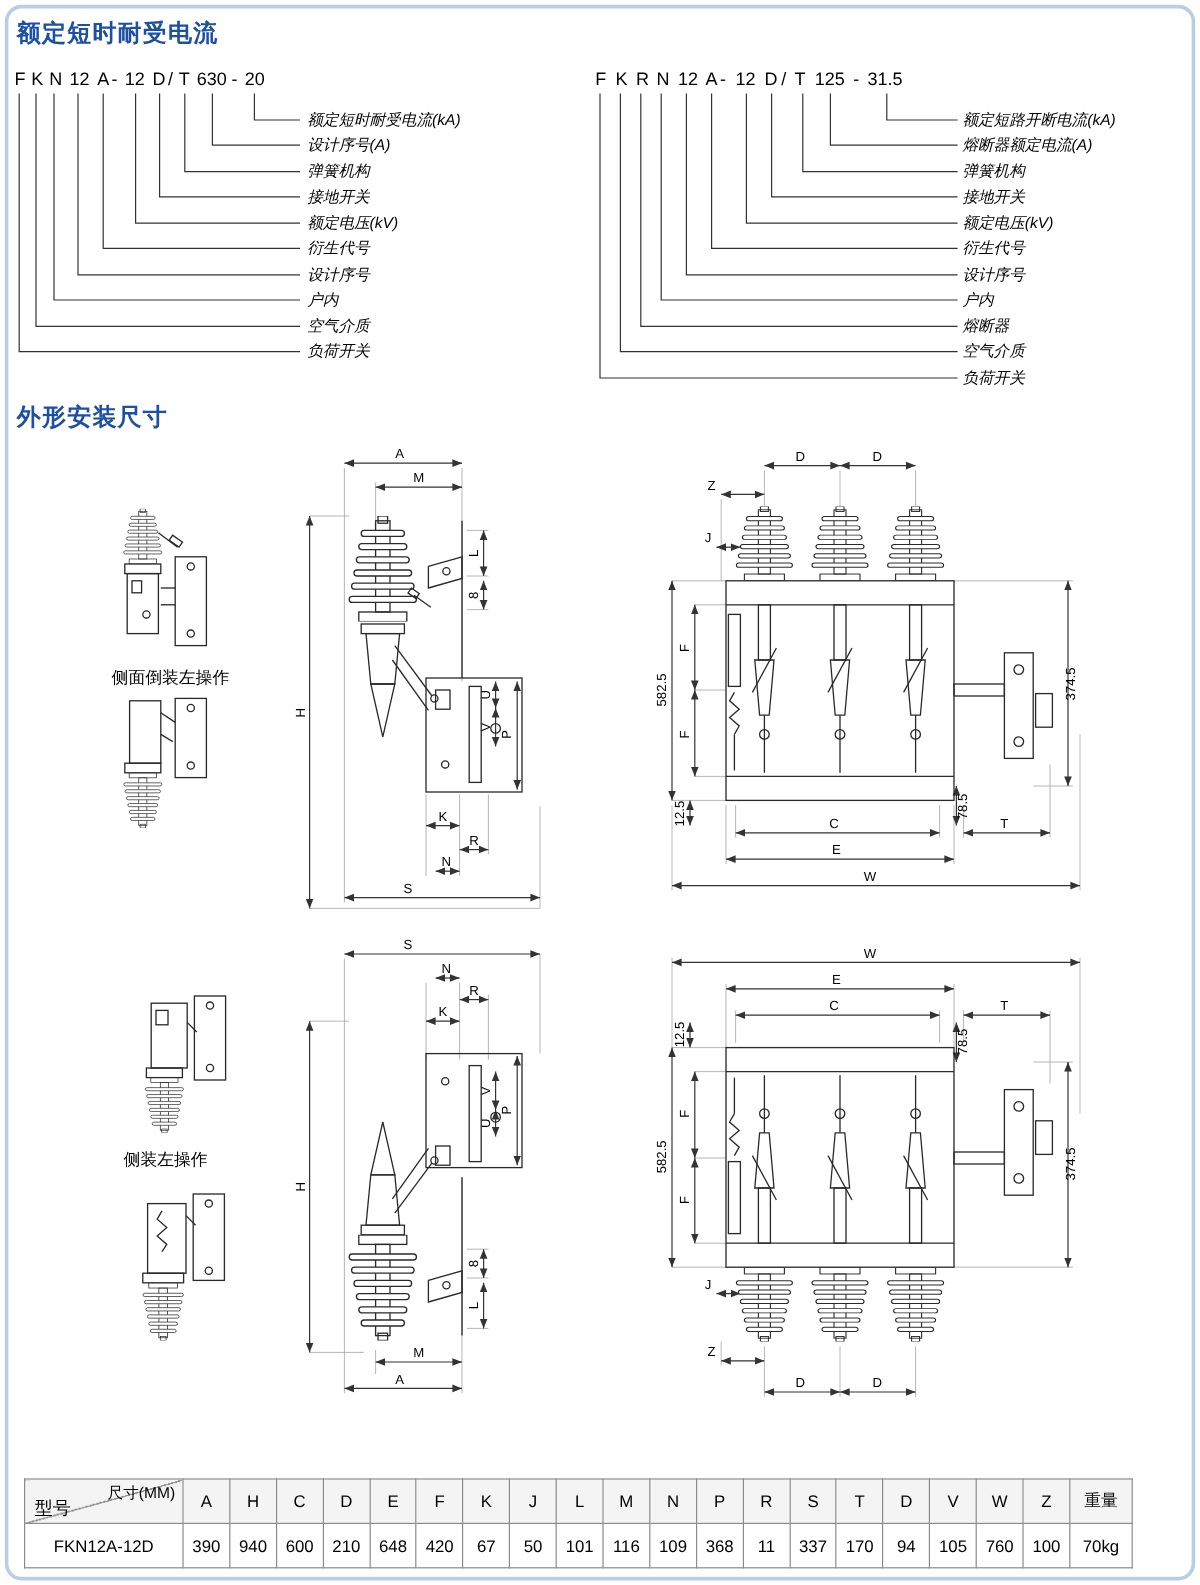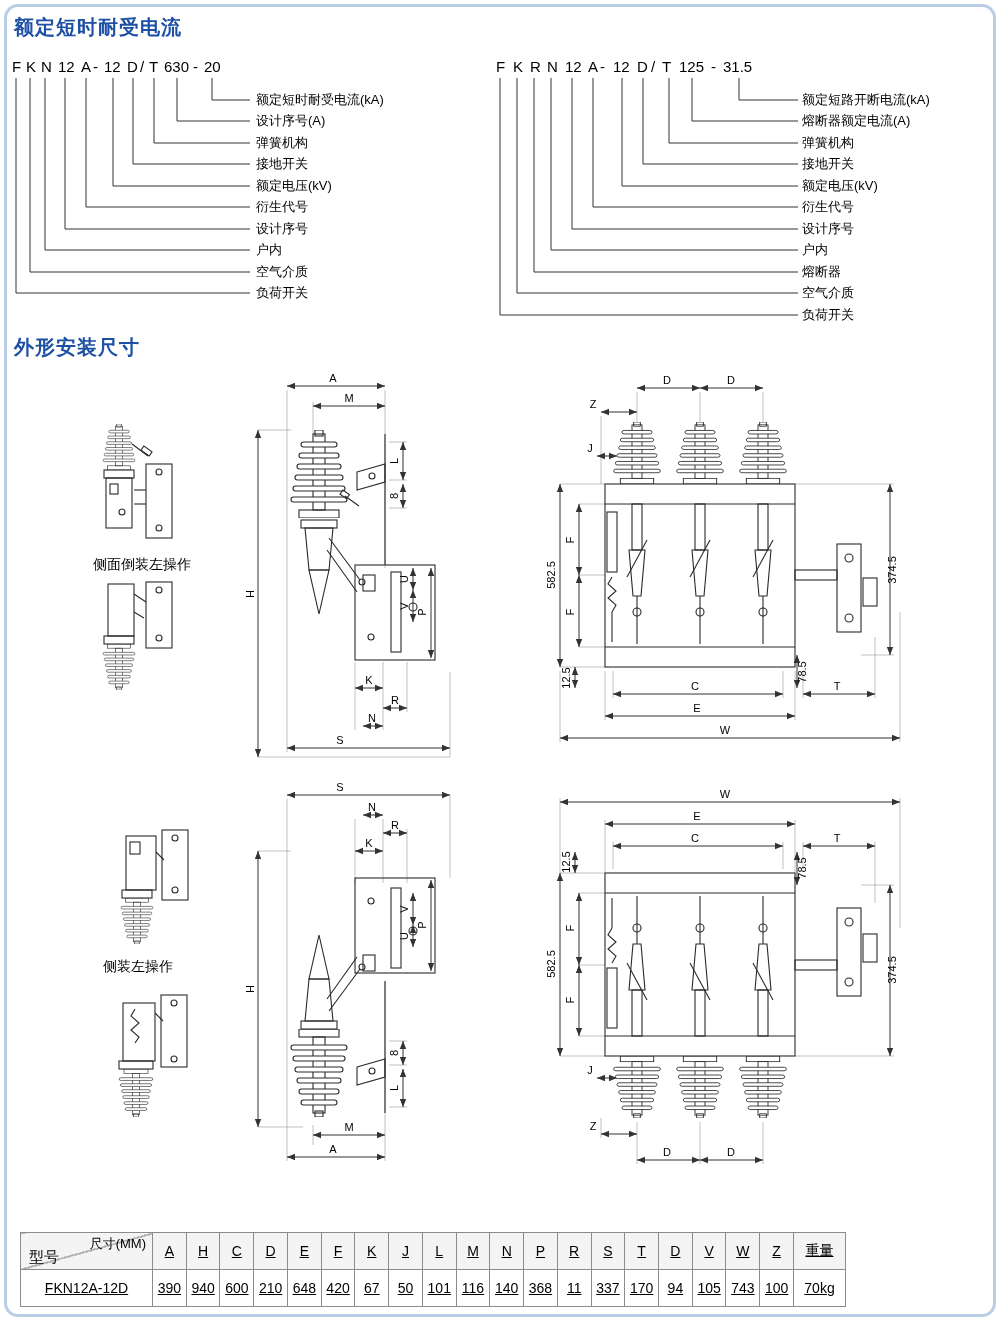--- a/index.html
+++ b/index.html
@@ -4,30 +4,30 @@
 <style>
   * { margin:0; padding:0; box-sizing:border-box; }
   html,body { background:#fff; }
   body { width:1000px; height:1321px; position:relative; font-family:"Liberation Sans","DejaVu Sans",sans-serif; color:#000; }
   .page { position:absolute; inset:0; }
   .frame { position:absolute; left:4px; top:4px; right:4px; bottom:4px; border:3px solid #b9cde6; border-radius:14px; }
   h2.sec { position:absolute; color:#1d50a4; font-size:20px; font-weight:bold; letter-spacing:1px; }
   .model { position:absolute; }
   .model svg { position:absolute; left:0; top:0; overflow:visible; }
   .code-char { position:absolute; top:0; font-size:15px; line-height:18px; }
-  .mlabel { position:absolute; font-size:13px; line-height:18px; white-space:nowrap; }
+  .mlabel { position:absolute; font-size:13px; line-height:18px; white-space:nowrap;font-style:italic; }
   .cap { position:absolute; font-size:14px; }
   svg.dr { position:absolute; overflow:visible; }
   .dim { stroke:#333; stroke-width:1; fill:none; marker-start:url(#ar); marker-end:url(#ar); }
   .ext { stroke:#999; stroke-width:0.6; fill:none; }
   .draw { stroke:#2a2a2a; stroke-width:1.1; fill:none; }
   .shed { stroke:#2a2a2a; stroke-width:1.1; fill:#fff; }
   .conn { stroke:#333; stroke-width:1; fill:none; }
   text.dl { font-size:11px; fill:#000; text-anchor:middle; font-family:"Liberation Sans","DejaVu Sans",sans-serif; }
-  table.dims { position:absolute; left:20px; top:1232px; width:826px; border-collapse:collapse; table-layout:fixed; font-size:14px;text-decoration:underline; }
+  table.dims { position:absolute; left:20px; top:1232px; width:924px; border-collapse:collapse; table-layout:fixed; font-size:14px; }
   table.dims th, table.dims td { border:1px solid #8c8c8c; text-align:center; height:37px; font-weight:normal; padding:0; overflow:hidden; }
   table.dims tr.hd { background:#f4f4f4; }
   td.corner { position:relative; background:
       linear-gradient(to bottom right, transparent calc(50% - 0.6px), #8c8c8c calc(50% - 0.6px), #8c8c8c calc(50% + 0.6px), transparent calc(50% + 0.6px)); }
   td.corner .ct { position:absolute; right:6px; top:2px; font-size:13px; }
   td.corner .cb { position:absolute; left:8px; bottom:2px; font-size:15px; }
 </style>
 </head>
 <body>
 
@@ -512,26 +512,26 @@
       <td>390</td>
       <td>940</td>
       <td>600</td>
       <td>210</td>
       <td>648</td>
       <td>420</td>
       <td>67</td>
       <td>50</td>
       <td>101</td>
       <td>116</td>
-      <td>140</td>
+      <td>109</td>
       <td>368</td>
       <td>11</td>
       <td>337</td>
       <td>170</td>
       <td>94</td>
       <td>105</td>
-      <td>743</td>
+      <td>760</td>
       <td>100</td>
       <td>70kg</td>
     </tr>
   </tbody>
     </table>
 </div>
 
 </body></html>

